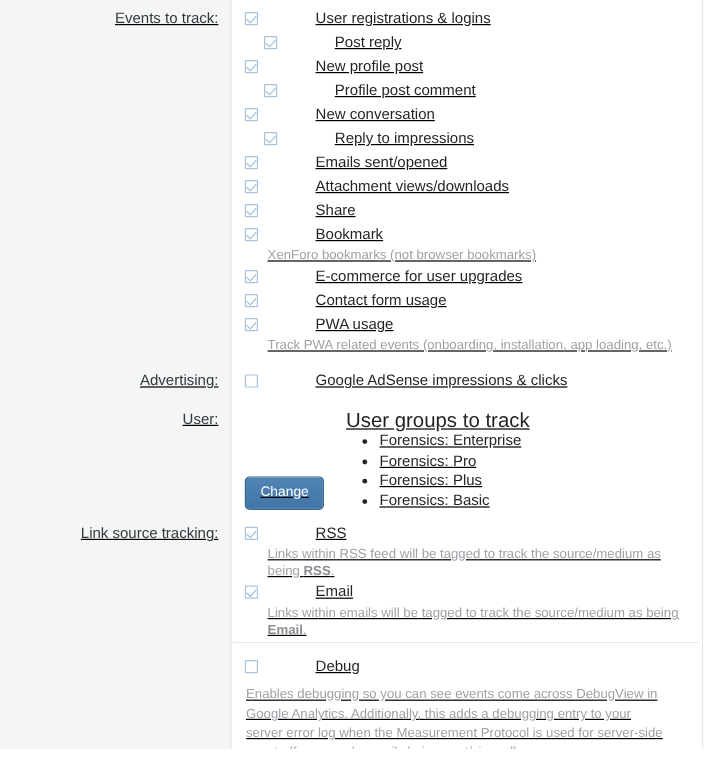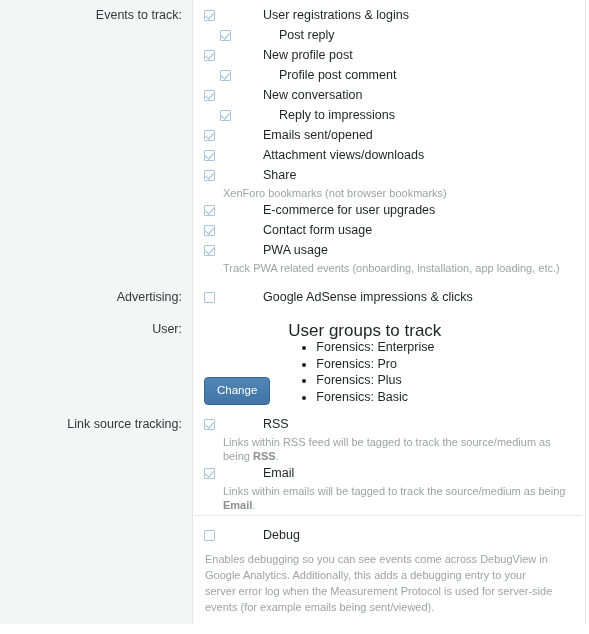--- a/index.html
+++ b/index.html
@@ -10,20 +10,21 @@
     font-family: "Liberation Sans", "DejaVu Sans", sans-serif;
     -webkit-font-smoothing: antialiased;
   }
 
   .page {
     position: relative;
     width: 589px;
     height: 624px;
     background: #ffffff;
     overflow: hidden;
+    text-decoration: underline;
   }
 
   
   .gutter {
     position: absolute;
     left: 0; top: 0;
     width: 193px; height: 634px;
     background: #f4f5f5;
     border-right: 1px solid #e3e5e8;
     z-index: 0;
@@ -196,20 +197,24 @@
             <span class="cb-text">Emails sent/opened</span>
           </div>
           <div class="cb-line">
             <span class="cbox checked"></span>
             <span class="cb-text">Attachment views/downloads</span>
           </div>
           <div class="cb-line">
             <span class="cbox checked"></span>
             <span class="cb-text">Share</span>
           </div>
+          <div class="cb-line">
+            <span class="cbox checked"></span>
+            <span class="cb-text">Bookmark</span>
+          </div>
           <div class="hint">XenForo bookmarks (not browser bookmarks)</div>
           <div class="cb-line">
             <span class="cbox checked"></span>
             <span class="cb-text">E-commerce for user upgrades</span>
           </div>
           <div class="cb-line">
             <span class="cbox checked"></span>
             <span class="cb-text">Contact form usage</span>
           </div>
           <div class="cb-line">

